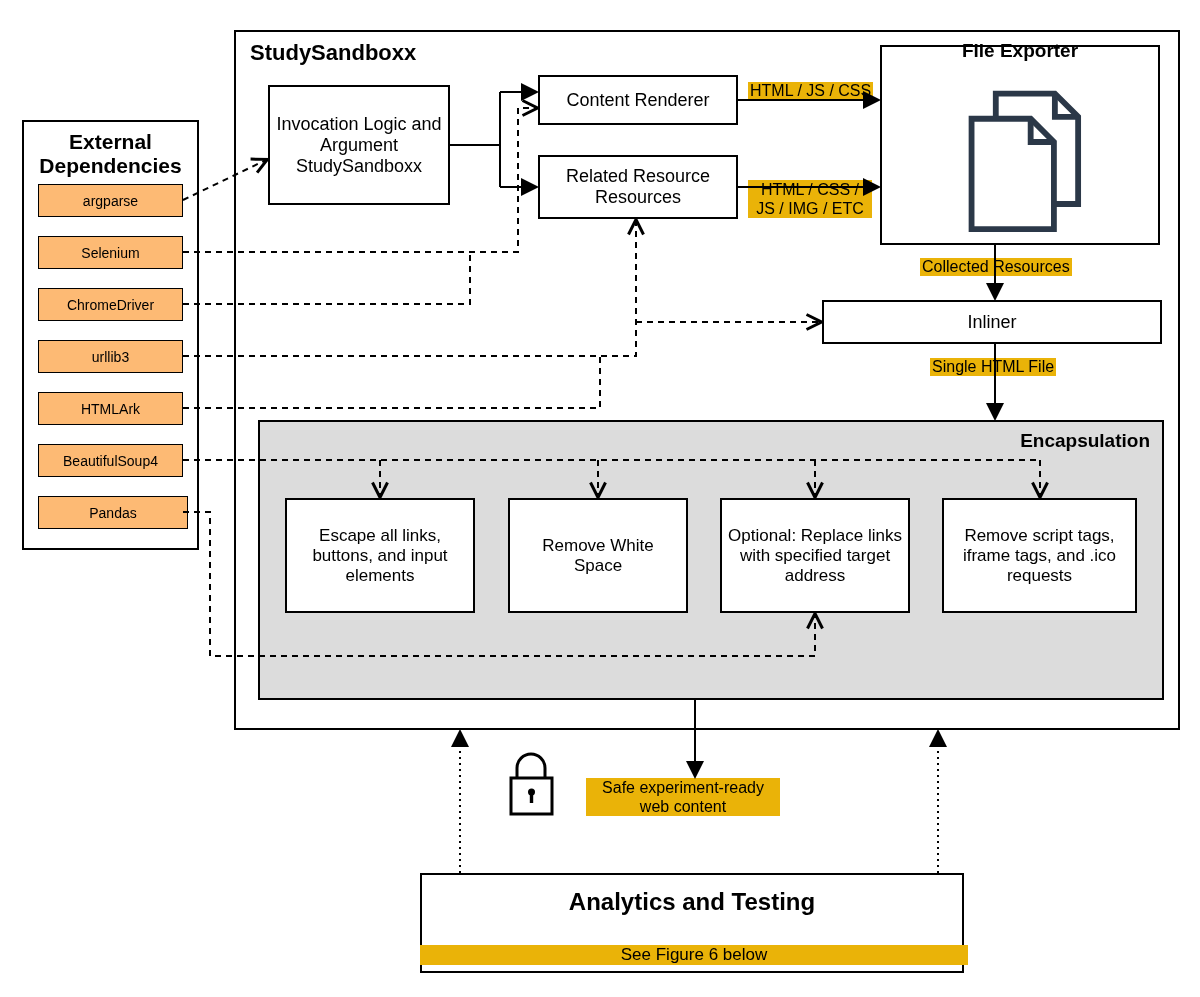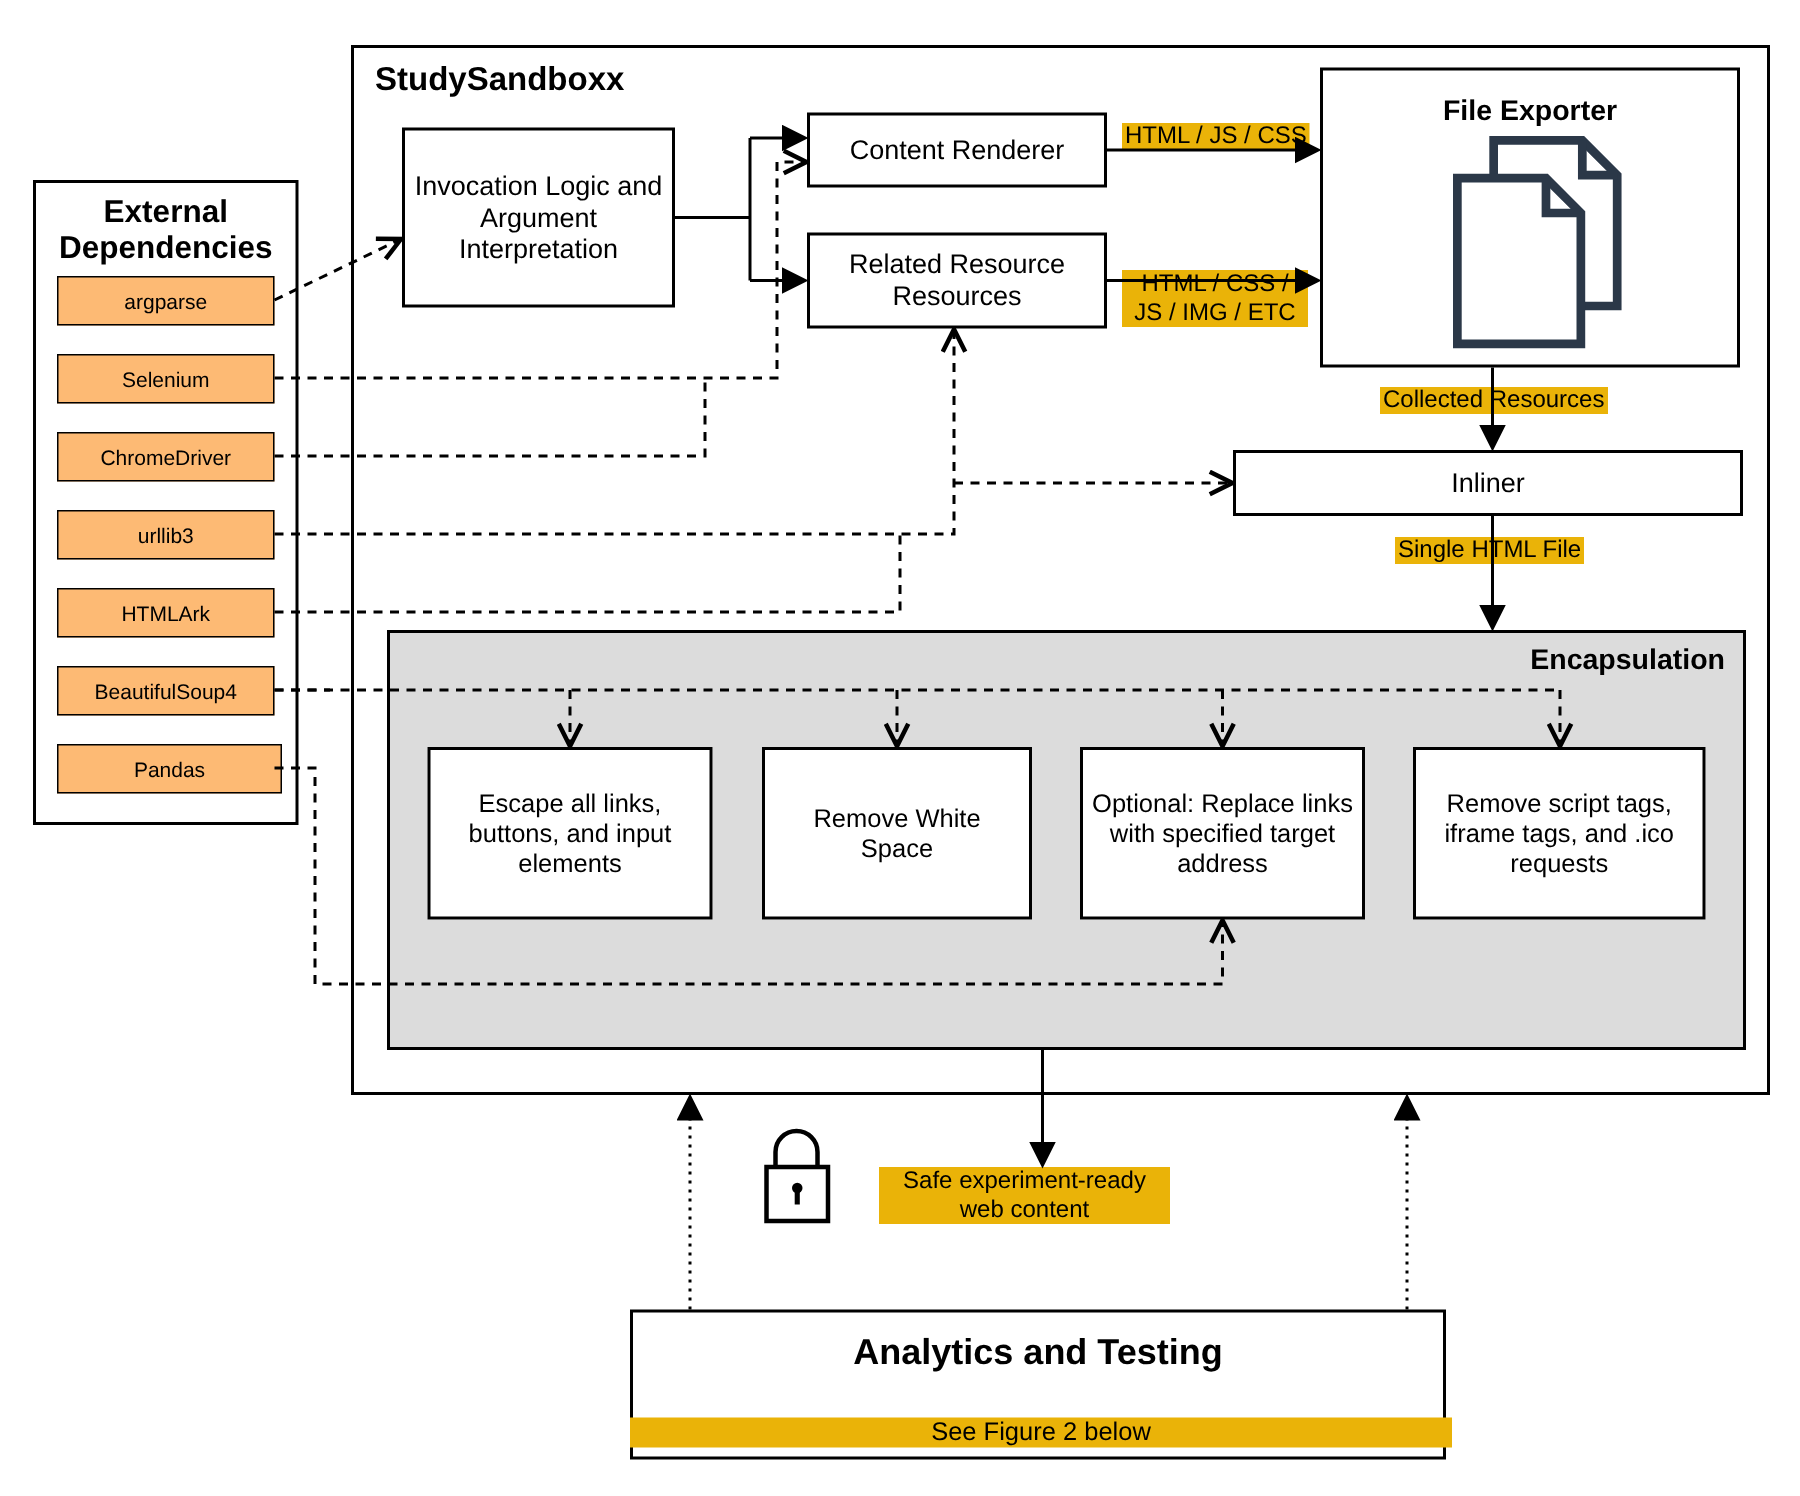--- a/index.html
+++ b/index.html
@@ -84,28 +84,28 @@
   <div class="small-box" style="left:38px; top:236px; width:145px; height:33px;">Selenium</div>
   <div class="small-box" style="left:38px; top:288px; width:145px; height:33px;">ChromeDriver</div>
   <div class="small-box" style="left:38px; top:340px; width:145px; height:33px;text-align:right;">urllib3</div>
   <div class="small-box" style="left:38px; top:392px; width:145px; height:33px;">HTMLArk</div>
   <div class="small-box" style="left:38px; top:444px; width:145px; height:33px;">BeautifulSoup4</div>
   <div class="small-box" style="left:38px; top:496px; width:150px; height:33px;">Pandas</div>
 
   <div class="container-box" style="left:234px; top:30px; width:946px; height:700px;"></div>
   <div class="title" style="left:250px; top:40px; font-size:22px;">StudySandboxx</div>
 
-  <div class="box label" style="left:268px; top:85px; width:182px; height:120px;">Invocation Logic and Argument Interpretation</div>
+  <div class="box label" style="left:268px; top:85px; width:182px; height:120px;">Invocation Logic and Argument StudySandboxx</div>
 
   <div class="box label" style="left:538px; top:75px; width:200px; height:50px;">Content Renderer</div>
 
   <div class="box label" style="left:538px; top:155px; width:200px; height:64px;">Related Resource Resources</div>
 
   <div class="container-box" style="left:880px; top:45px; width:280px; height:200px;"></div>
-  <div class="title" style="left:880px; right:auto; top:64px; width:280px; font-size:19px; text-align:center;">File Exporter</div>
+  <div class="title" style="left:880px; right:auto; top:40px; width:280px; font-size:19px; text-align:center;">File Exporter</div>
 
   <div class="lock-icon" style="left:950px; top:80px;">
     <svg width="140" height="155" viewBox="0 0 140 160">
 
       <g fill="#fff" stroke="#2b3848" stroke-width="6">
         <path d="M 45 14 L 45 128 L 130 128 L 130 38 L 106 14 Z"></path>
         <path d="M 106 14 L 106 38 L 130 38" fill="none"></path>
       </g>
 
       <g fill="#fff" stroke="#2b3848" stroke-width="6">
@@ -135,21 +135,21 @@
     <svg width="55" height="70" viewBox="0 0 55 70">
       <path d="M 13 28 L 13 18 A 14 14 0 0 1 41 18 L 41 28" fill="none" stroke="#000" stroke-width="3"></path>
       <rect x="7" y="28" width="41" height="36" fill="#fff" stroke="#000" stroke-width="3"></rect>
       <circle cx="27.5" cy="42" r="3.5" fill="#000"></circle>
       <rect x="25.8" y="42" width="3.4" height="11" fill="#000"></rect>
     </svg>
   </div>
 
   <div class="container-box" style="left:420px; top:873px; width:544px; height:100px;"></div>
   <div class="title" style="left:420px; top:888px; width:544px; font-size:24px; text-align:center;">Analytics and Testing</div>
-  <div class="edge-label" style="left:420px; top:945px; width:544px; text-align:center; font-size:17px;">See Figure 2 below</div>
+  <div class="edge-label" style="left:420px; top:945px; width:544px; text-align:center; font-size:17px;">See Figure 6 below</div>
 
   <svg class="overlay">
     <defs>
       <marker id="arrow" viewBox="0 0 12 12" refX="10" refY="6" markerWidth="9" markerHeight="9" orient="auto-start-reverse">
         <path d="M 0 0 L 12 6 L 0 12 z" fill="#000"></path>
       </marker>
       <marker id="arrow-open" viewBox="0 0 12 12" refX="10" refY="6" markerWidth="9" markerHeight="9" orient="auto-start-reverse">
         <path d="M 1 1 L 11 6 L 1 11" fill="none" stroke="#000" stroke-width="2"></path>
       </marker>
     </defs>

